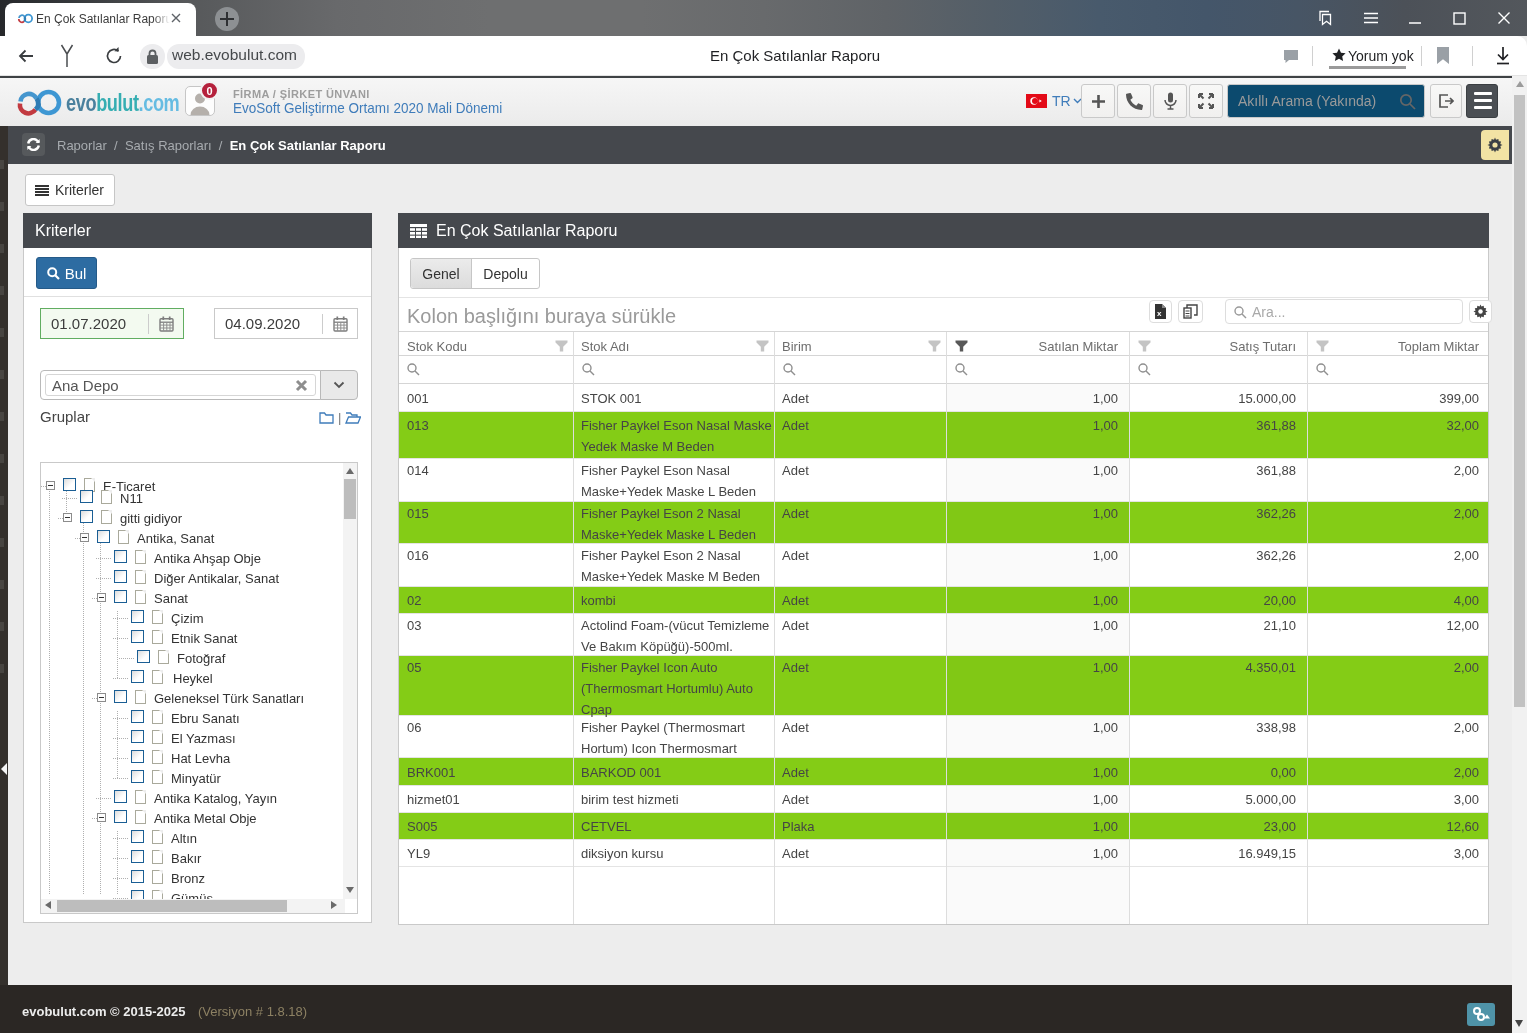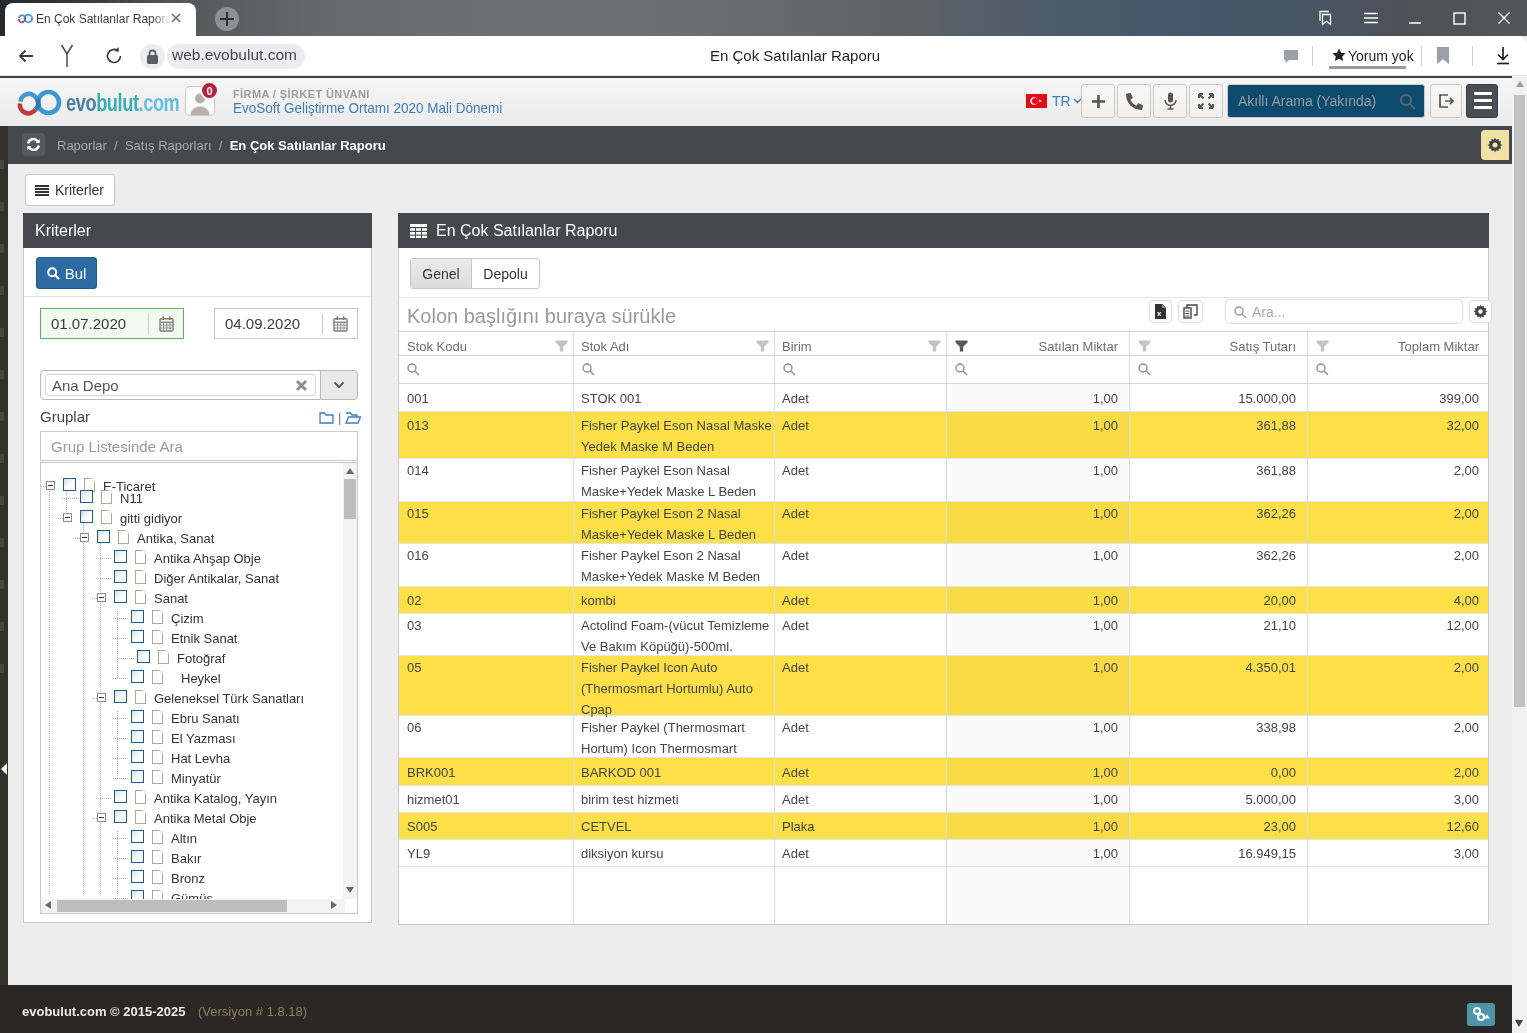--- a/index.html
+++ b/index.html
@@ -104,21 +104,21 @@
   #rpdiv { position:absolute; left:0; top:83px; width:1089px; height:1px; background:#e4e4e4; }
   #dragtxt { position:absolute; left:8px; top:91px; font-size:20px; color:#9a9a9a; }
   .gbtn { position:absolute; top:86px; height:23px; background:#fff; border:1px solid #ddd; border-radius:4px; display:flex; align-items:center; justify-content:center; }
   #gsrch { position:absolute; left:826px; top:85px; width:238px; height:25px; border:1px solid #ddd; border-radius:4px; background:#fff; }
   #gsrch span { position:absolute; left:26px; top:4px; font-size:14px; color:#a9a9a9; }
 
   
   #grid { position:absolute; left:0px; top:117px; width:1089px; height:593px; border-top:1px solid #d5d5d5; font-size:13px; }
   .col { position:absolute; top:0; bottom:0; width:1px; background:#ddd; }
   .grow { position:absolute; left:0; width:1089px; border-bottom:1px solid #e4e4e4; }
-  .gray { background:#fde047; }
+  .gray { background:#84cc16; }
   .cell { position:absolute; top:0; bottom:0; padding:5px 8px 0 8px; color:#454545; line-height:21px; }
   .num { text-align:right; padding-right:11px; }
   #ghead { position:absolute; left:0; top:0; width:1089px; height:24px; border-bottom:1px solid #d5d5d5; }
   #ghead .cell { color:#6d6d6d; }
   #gfilter { position:absolute; left:0; top:24px; width:1089px; height:28px; border-bottom:1px solid #d5d5d5; }
   .funnel { position:absolute; top:8px; }
   .mag { position:absolute; top:7px; }
 </style>
 </head>
 <body>
@@ -349,23 +349,20 @@
   <div id="foldicons">
     <svg width="15" height="13" viewBox="0 0 15 13">
         <path d="M1 2 h4.5 l1.5 2 H14 v8 H1 z" fill="none" stroke="#3f7cba" stroke-width="1.3"></path>
       </svg>
     <span style="color:#777">|</span>
     <svg width="16" height="13" viewBox="0 0 16 13">
         <path d="M1 2 h4.5 l1.5 2 H12 v2" fill="none" stroke="#3f7cba" stroke-width="1.3"></path>
         <path d="M1 12 L3.5 6 H15.5 L13 12 z" fill="none" stroke="#3f7cba" stroke-width="1.3"></path>
       </svg>
   </div>
-  <div id="gsearch">
-      <span>Grup Listesinde Ara</span>
-    </div>
   <div id="treebox">
       <div class="vline" style="left:8px;top:18px;height:414px"></div>
       <div class="vline" style="left:25px;top:18px;height:36px"></div>
       <div class="vline" style="left:42px;top:58px;height:374px"></div>
       <div class="vline" style="left:59px;top:78px;height:354px"></div>
       <div class="vline" style="left:76px;top:148px;height:68px"></div>
       <div class="vline" style="left:76px;top:248px;height:68px"></div>
       <div class="vline" style="left:76px;top:368px;height:64px"></div>
       <div class="trow" style="left:0;top:13px;width:318px">
         <div class="hstub" style="left:0px;top:10px;width:5px"></div>
@@ -428,21 +425,21 @@
       <div class="trow" style="left:6px;top:185px;width:318px">
         <div class="hstub" style="left:72px;top:10px;width:15px"></div>
         <div class="cbx" style="left:90px"></div>
         <div class="doc" style="left:111px"></div>
         <span class="lbl" style="left:130px">Fotoğraf</span>
       </div>
       <div class="trow" style="left:0;top:205px;width:318px">
         <div class="hstub" style="left:72px;top:10px;width:15px"></div>
         <div class="cbx" style="left:90px"></div>
         <div class="doc" style="left:111px"></div>
-        <span class="lbl" style="left:140px">Heykel</span>
+        <span class="lbl" style="left:132px">Heykel</span>
       </div>
       <div class="trow" style="left:0;top:225px;width:318px">
         <div class="hstub" style="left:51px;top:10px;width:5px"></div>
         <div class="exp" style="left:56px"></div>
         <div class="cbx" style="left:73px"></div>
         <div class="doc" style="left:94px"></div>
         <span class="lbl" style="left:113px">Geleneksel Türk Sanatları</span>
       </div>
       <div class="trow" style="left:0;top:245px;width:318px">
         <div class="hstub" style="left:72px;top:10px;width:15px"></div>

